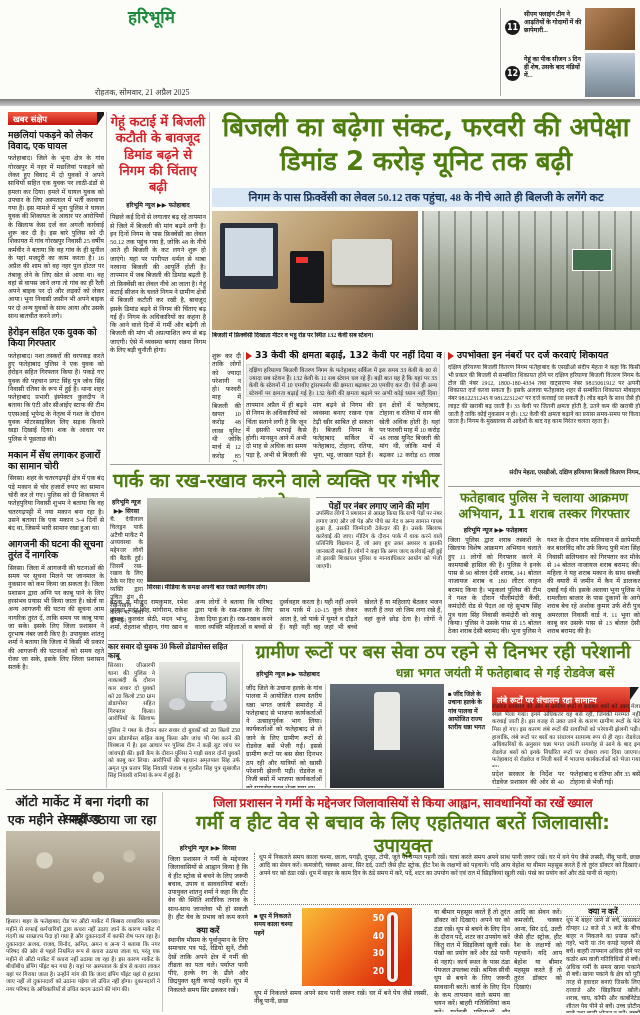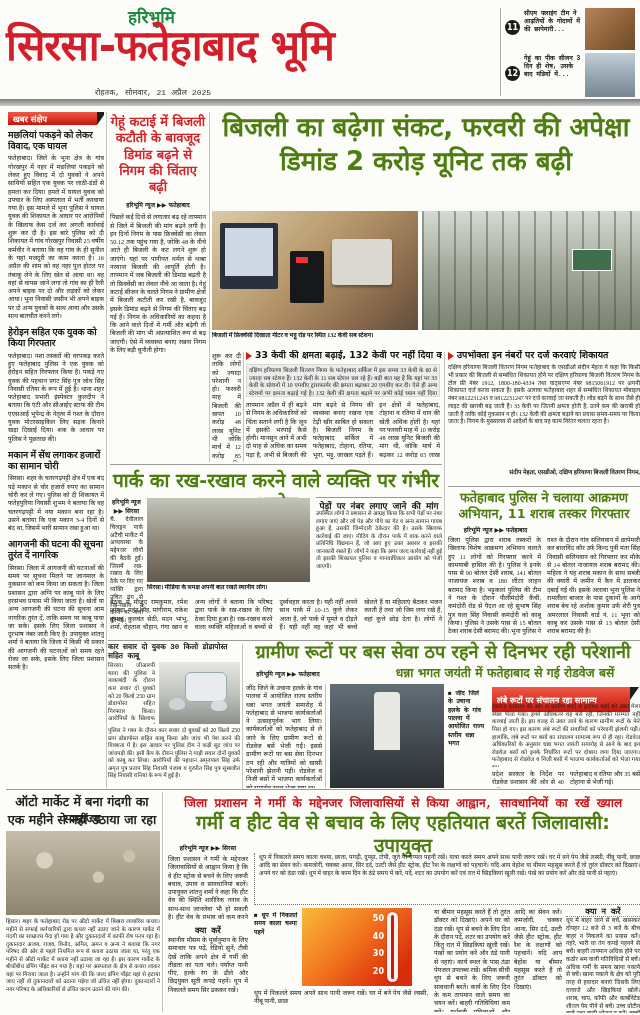--- a/index.html
+++ b/index.html
@@ -2,21 +2,21 @@
 <html><head>
 <meta charset="utf-8">
 <style>
   html,body{margin:0;padding:0;background:#d8d8d8}
   #page{position:relative;width:640px;height:1015px;background:#fcfcf8;overflow:hidden;
         font-family:"Liberation Serif","DejaVu Serif",serif;color:#1a1a1a}
   .abs{position:absolute;box-sizing:border-box}
   .c{text-align:center}
   .b{font-weight:bold}
   .it{}
-  .sans{font-family:Liberation Mono, monospace}
+  .sans{font-family:Liberation Serif, serif}
   .body-text{font-size:6.3px;line-height:1.32;text-align:justify;overflow:hidden}
   .cap{font-size:6.1px;font-weight:bold;line-height:1.25;overflow:hidden}
   .byline{font-size:6.1px;font-weight:bold;text-align:center;
           font-family:"DejaVu Sans","Liberation Sans",sans-serif;color:#222}
   .rule-v{border-left:1px solid #c4c4c4;width:0}
   .rule-h{border-top:1px solid #9c9c9c;height:0}
   .ribbon{background:linear-gradient(180deg,#ef5a44,#c3170f);color:#fff;font-weight:bold;
           font-family:"DejaVu Sans","Liberation Sans",sans-serif;position:relative;
           display:flex;align-items:center;padding-left:5px}
   .ribbon .fold{position:absolute;right:-9px;top:0;width:0;height:0;
@@ -42,21 +42,20 @@
   .thermo-mercury{position:absolute;left:4px;top:3px;bottom:3px;width:3px;background:#d41608;border-radius:2px}
   .tick-col{position:absolute;right:28px;top:2px;color:#fff;font-size:8px;font-weight:bold;
             font-family:"DejaVu Sans",sans-serif;text-align:right;line-height:2.2}
 </style>
 </head>
 <body>
 
 <div id="page">
 
   <div class="abs headline" style="left:128px;top:5px;width:140px;font-size:17px;color:#1e8a3e">हरिभूमि</div>
-  <div class="abs headline" style="left:6px;top:16px;width:496px;font-size:42px;line-height:1.45;color:#d31f2b;white-space:nowrap;letter-spacing:-1px">सिरसा-फतेहाबाद भूमि</div>
   <div class="abs sans" style="left:95px;top:86px;width:220px;font-size:8px;color:#333">रोहतक, सोमवार, 21 अप्रैल 2025</div>
   <div class="abs" style="left:500px;top:8px;height:88px;border-left:1px solid #aaa"></div>
 
   <div class="abs circle-num" style="left:505px;top:20px">11</div>
   <div class="abs sans b" style="left:524px;top:10px;width:58px;font-size:6.3px;line-height:1.3;color:#222">सीएम फ्लाइंग टीम ने आढ़तियों के गोदामों में की छापेमारी...</div>
   <div class="abs ph" style="left:585px;top:8px;width:50px;height:42px;background:linear-gradient(135deg,#b5835c,#8a5f37 60%,#6e4a2a)"></div>
 
   <div class="abs circle-num" style="left:505px;top:66px">12</div>
   <div class="abs sans b" style="left:524px;top:55px;width:58px;font-size:6.3px;line-height:1.3;color:#222">गेहूं का पीक सीजन 3 दिन ही शेष, उसके बाद मंडियों में...</div>
   <div class="abs ph" style="left:585px;top:53px;width:50px;height:44px;background:linear-gradient(180deg,#c3ced8,#93a4b1 55%,#77858f)"></div>
@@ -90,20 +89,21 @@
     <div class="body-text" style="margin-top:3px">सिरसा। जिला में आगजनी की घटनाओं की समय पर सूचना मिलने पर जानमाल के नुकसान को कम किया जा सकता है। जिला प्रशासन द्वारा अग्नि पर काबू पाने के लिए हरसंभव प्रयास भी किया जाता है। खेतों या अन्य आगजनी की घटना की सूचना आम नागरिक तुरंत दें, ताकि समय पर काबू पाया जा सके। इसके लिए जिला प्रशासन ने दूरभाष नंबर जारी किए है। उपायुक्त शांतनु शर्मा ने बताया कि जिला में किसी भी प्रकार की आगजनी की घटनाओं को समय रहते रोका जा सके, इसके लिए जिला प्रशासन सतर्क है।</div>
   </div>
 
   <div class="abs" style="left:110px;top:114px;width:96px;height:348px;overflow:hidden">
     <div class="headline it c" style="font-size:13px;line-height:1.25;color:#d2232a">गेहूं कटाई में बिजली कटौती के बावजूद डिमांड बढ़ने से निगम की चिंताए बढ़ी</div>
     <div class="byline" style="margin-top:5px">हरिभूमि न्यूज ▶▶ फतेहाबाद</div>
     <div class="body-text" style="margin-top:4px">पिछले कई दिनों से लगातार बढ़ रहे तापमान से जिले में बिजली की मांग बढ़ने लगी है। इन दिनों निगम के पास फ्रिक्वेंसी का लेवल 50.12 तक पहुंच गया है, जोकि 48 के नीचे आते ही बिजली के कट लगने शुरू हो जाएंगे। यहां पर पानीपत थर्मल से थाबा नरवाना बिजली की आपूर्ति होती है। तापमान में जब बिजली की डिमांड बढ़ती है तो फ्रिक्वेंसी का लेवल नीचे आ जाता है। गेहूं कटाई सीजन के चलते निगम ने ग्रामीण क्षेत्रों में बिजली कटौती कर रखी है, बावजूद इसके डिमांड बढ़ने से निगम की चिंताए बढ़ गई हैं। निगम के अधिकारियों का कहना है कि आने वाले दिनों में गर्मी और बढ़ेगी तो बिजली की मांग भी अप्रत्याशित रूप से बढ़ जाएगी। ऐसे में व्यवस्था बनाए रखना निगम के लिए बड़ी चुनौती होगा।</div>
   </div>
 
   <div class="abs headline c" style="left:212px;top:110px;width:428px;font-size:26px;line-height:1.32">बिजली का बढ़ेगा संकट, फरवरी की अपेक्षा डिमांड 2 करोड़ यूनिट तक बढ़ी</div>
+  <div class="abs sans b c" style="left:212px;top:188px;width:428px;height:19px;background:#d9e6f3;color:#17355c;font-size:11px;line-height:19px;overflow:hidden">निगम के पास फ्रिक्वेंसी का लेवल 50.12 तक पहुंचा, 48 के नीचे आते ही बिलजी के लगेंगे कट</div>
 
   <div class="abs ph" style="left:212px;top:211px;width:206px;height:119px;background:linear-gradient(135deg,#dbcba9,#b7986c 45%,#87674a 80%,#5f4e3b)">
     <div class="abs" style="left:8px;top:12px;width:58px;height:66px;background:#2b313c;border-radius:2px">
       <div class="abs" style="left:5px;top:5px;width:48px;height:48px;background:#cfd9e4"></div>
     </div>
     <div class="abs" style="left:120px;top:28px;width:60px;height:46px;background:#d9d9d2;border-radius:3px;box-shadow:0 2px 3px rgba(0,0,0,.35)"></div>
     <div class="abs" style="left:78px;top:40px;width:34px;height:52px;background:#16181c;border-radius:2px">
       <div class="abs" style="left:6px;top:6px;width:12px;height:6px;background:#e33"></div>
     </div>
   </div>

